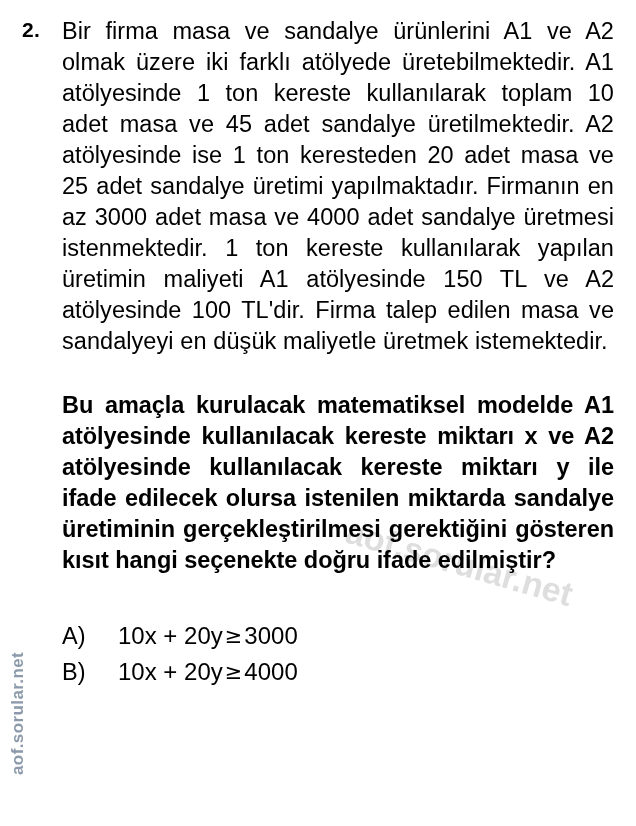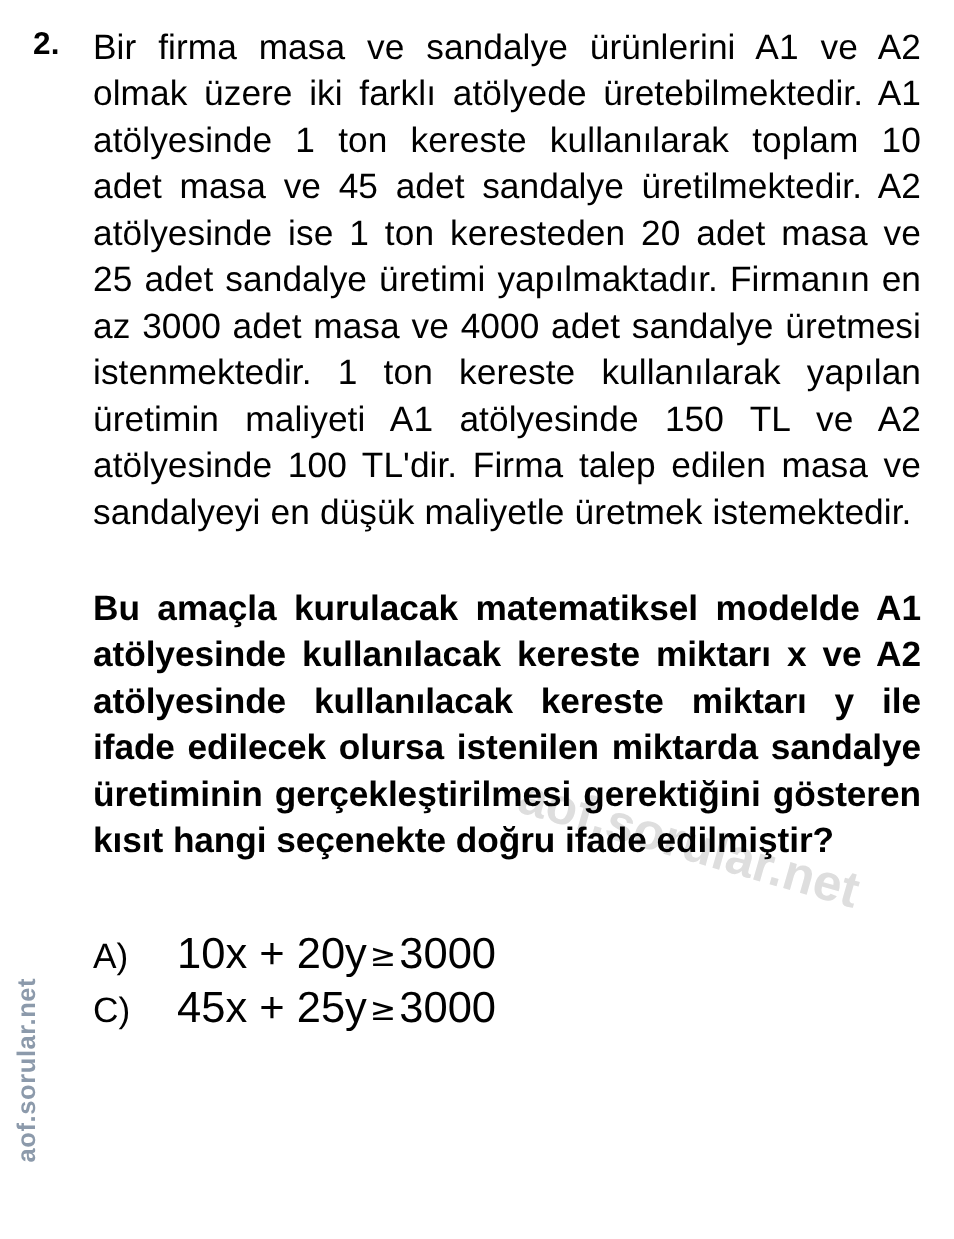--- a/index.html
+++ b/index.html
@@ -79,21 +79,21 @@
     font-size: 23.5px;
     white-space: nowrap;
   }
   .opt .letter {
     display: inline-block;
     width: 56px;
     font-size: 23.5px;
   }
   .opt .expr {
     display: inline-block;
-    font-size: 29px;
+    font-size: 24px;
   }
   .opt .ge {
     font-family: "DejaVu Sans", sans-serif;
     font-size: 21px;
     position: relative;
     top: -1px;
     padding: 0 2px;
   }
 
   
@@ -141,24 +141,24 @@
       <p class="prompt">Bu amaçla kurulacak matematiksel modelde A1 atölyesinde kullanılacak kereste miktarı x ve A2 atölyesinde kullanılacak kereste miktarı y ile ifade edilecek olursa istenilen miktarda sandalye üretiminin gerçekleştirilmesi gerektiğini gösteren kısıt hangi seçenekte doğru ifade edilmiştir?</p>
     </div>
   </div>
 
   <div class="options">
 
     <div class="opt">
       <span class="letter">A)</span><span class="expr">10x + 20y</span><span class="ge">≥</span><span class="expr">3000</span>
     </div>
 
+    <div class="opt">
+      <span class="letter">B)</span><span class="expr">10x + 20y</span><span class="ge">≥</span><span class="expr">4000</span>
+    </div>
 
-    <div class="opt">
-      <span class="letter">C)</span><span class="expr">45x + 25y</span><span class="ge">≥</span><span class="expr">3000</span>
-    </div>
 
 
 
   </div>
 
   <div class="wm-side">aof.sorular.net</div>
 
 </div>
 
 </body></html>

